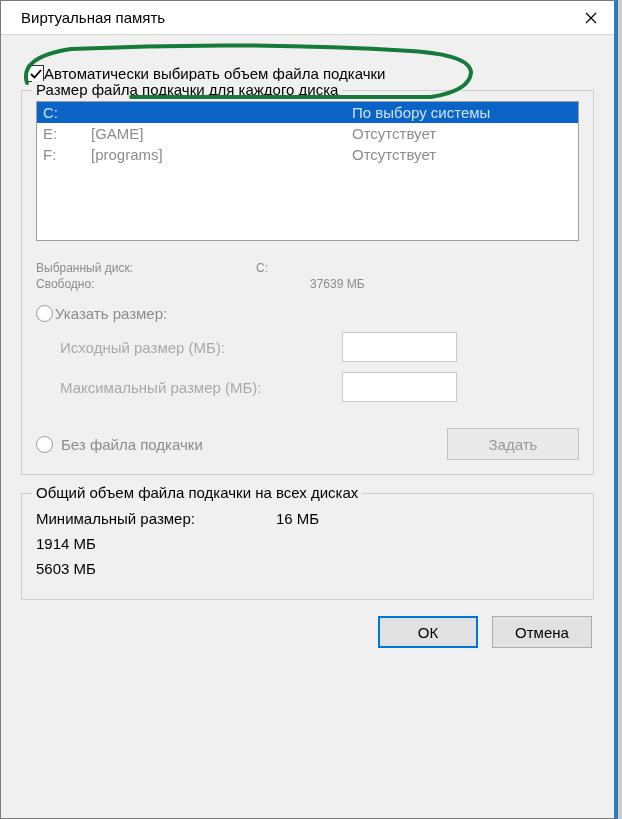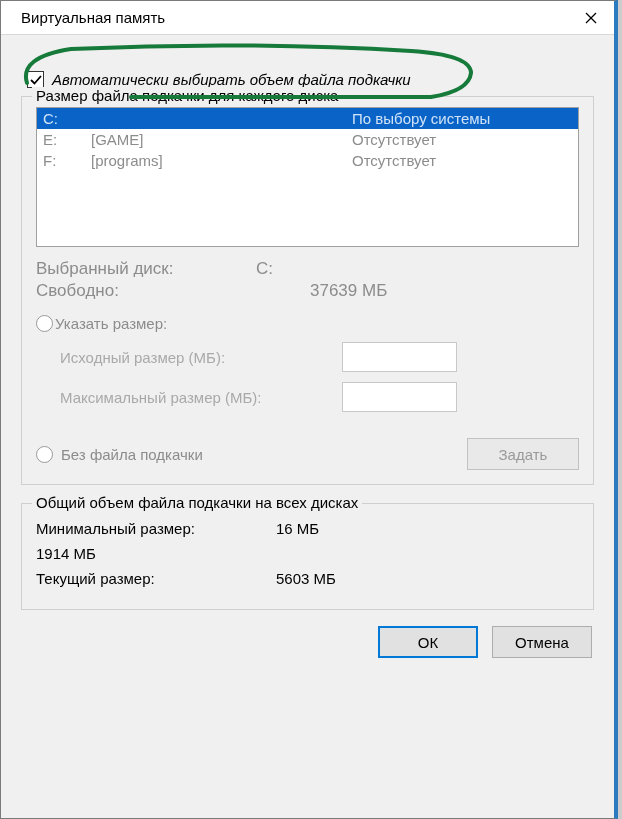--- a/index.html
+++ b/index.html
@@ -53,23 +53,21 @@
     left: 10px;
     top: 38px;
     width: 468px;
     height: 68px;
     pointer-events: none;
     z-index: 5;
   }
   .auto-row {
     display: flex;
     align-items: center;
-    gap: 8px;
-    margin: 22px 0 6px 6px;
-    font-style: italic;
+    margin: 16px 0 6px 6px;
   }
   .checkbox {
     width: 17px;
     height: 17px;
     border: 1px solid #333;
     background: #fff;
     display: inline-flex;
     align-items: center;
     justify-content: center;
     font-size: 13px;
@@ -111,23 +109,23 @@
     padding: 2px 6px;
   }
   .drive-row.selected {
     background: #0a64c8;
     color: #cfe3f7;
   }
   .dr-letter { width: 48px; }
   .dr-label  { flex: 1; }
   .dr-pf     { width: 220px; }
   .info-block {
-    margin-top: 12px;
+    margin-top: 20px;
     color: #8c8c8c;
-    font-size: 17px;
+    font-size: 12px;
   }
   .info-row { display: flex; margin-bottom: 2px; }
   .info-lab { width: 220px; }
   .info-val { }
   .radio-row {
     display: flex;
     align-items: center;
     gap: 2px;
     margin-top: 14px;
     color: #8c8c8c;
@@ -168,21 +166,21 @@
     border: 1px solid #c8c8c8;
   }
   .set-row {
     display: flex;
     align-items: center;
     justify-content: space-between;
     margin-top: 26px;
   }
   .set-left { display: flex; align-items: center; gap: 8px; color: #8c8c8c; font-size: 15px; }
   .btn-disabled {
-    width: 112px;
+    width: 132px;
     height: 32px;
     background: #e9e9e9;
     border: 1px solid #c2c2c2;
     color: #9a9a9a;
     display: flex;
     align-items: center;
     justify-content: center;
     font-size: 15px;
   }
   .totals .info-row {
@@ -308,21 +306,20 @@
       <span class="group-title" style="color:#000">Общий объем файла подкачки на всех дисках</span>
       <div style="height:6px"></div>
       <div class="info-row">
         <span class="info-lab">Минимальный размер:</span>
         <span>16 МБ</span>
       </div>
       <div class="info-row">
         <span>1914 МБ</span>
       </div>
       <div class="info-row">
-        <span class="info-lab">Текущий размер:</span>
         <span>5603 МБ</span>
       </div>
     </div>
 
     <div class="footer">
       <div class="btn primary">
         <span>ОК</span>
       </div>
       <div class="btn">
         <span>Отмена</span>

